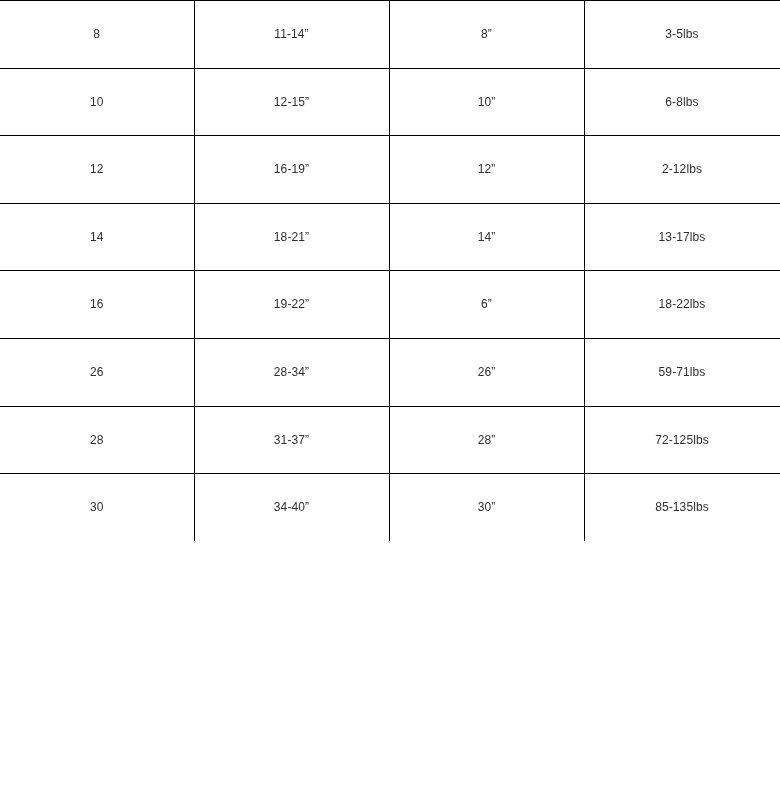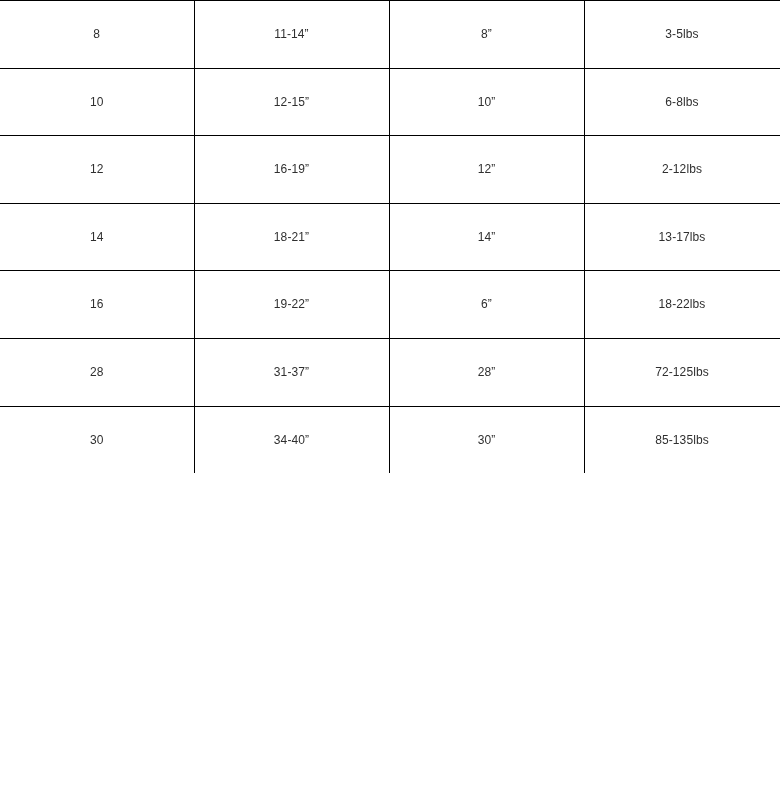--- a/index.html
+++ b/index.html
@@ -101,20 +101,26 @@
           <td>14”</td>
           <td>13-17lbs</td>
         </tr>
         <tr>
           <td class="col-first">16</td>
           <td>19-22”</td>
           <td>6”</td>
           <td>18-22lbs</td>
         </tr>
         <tr>
+          <td class="col-first">26</td>
+          <td>28-34”</td>
+          <td>26”</td>
+          <td>59-71lbs</td>
+        </tr>
+        <tr>
           <td class="col-first">28</td>
           <td>31-37”</td>
           <td>28”</td>
           <td>72-125lbs</td>
         </tr>
         <tr>
           <td class="col-first">30</td>
           <td>34-40”</td>
           <td>30”</td>
           <td>85-135lbs</td>

